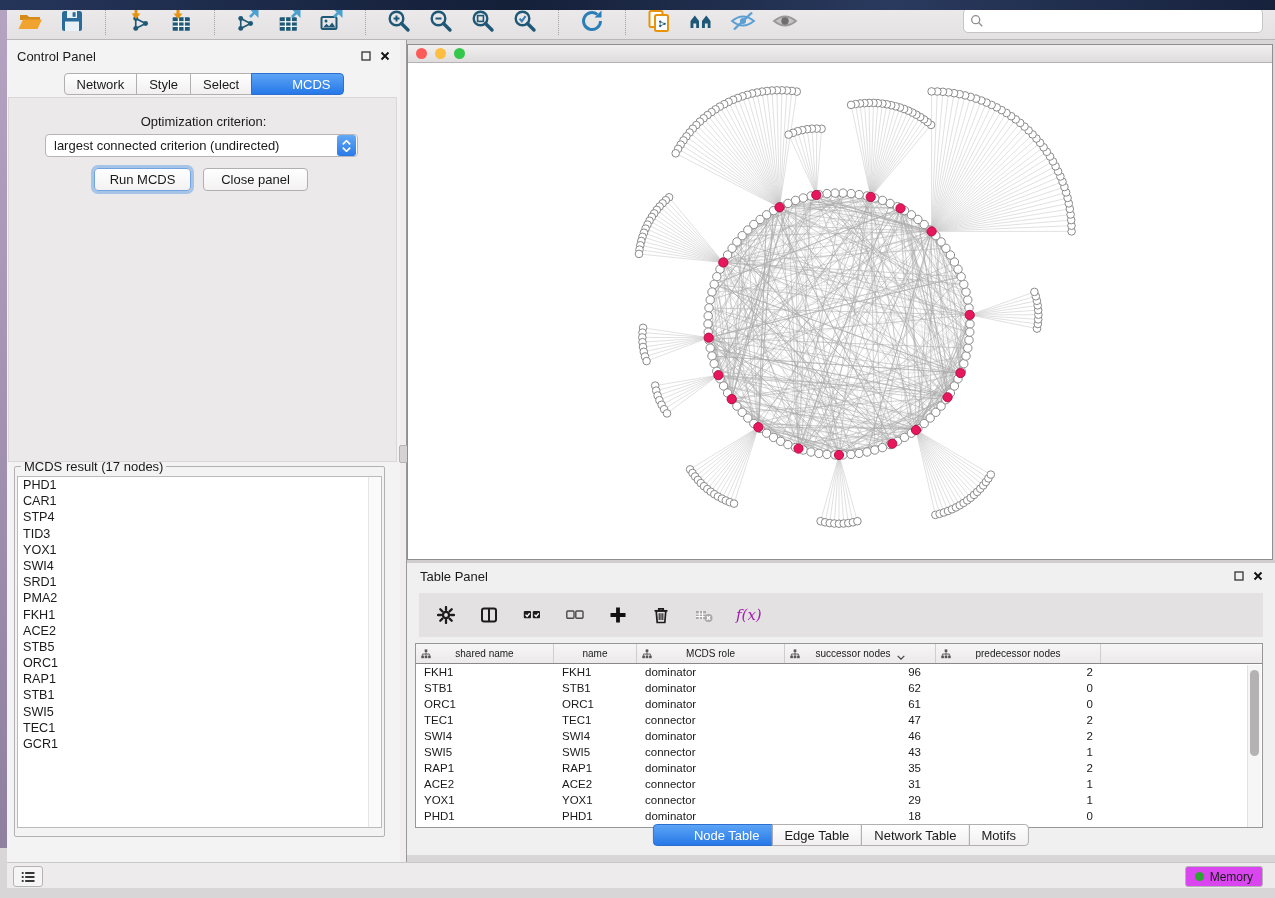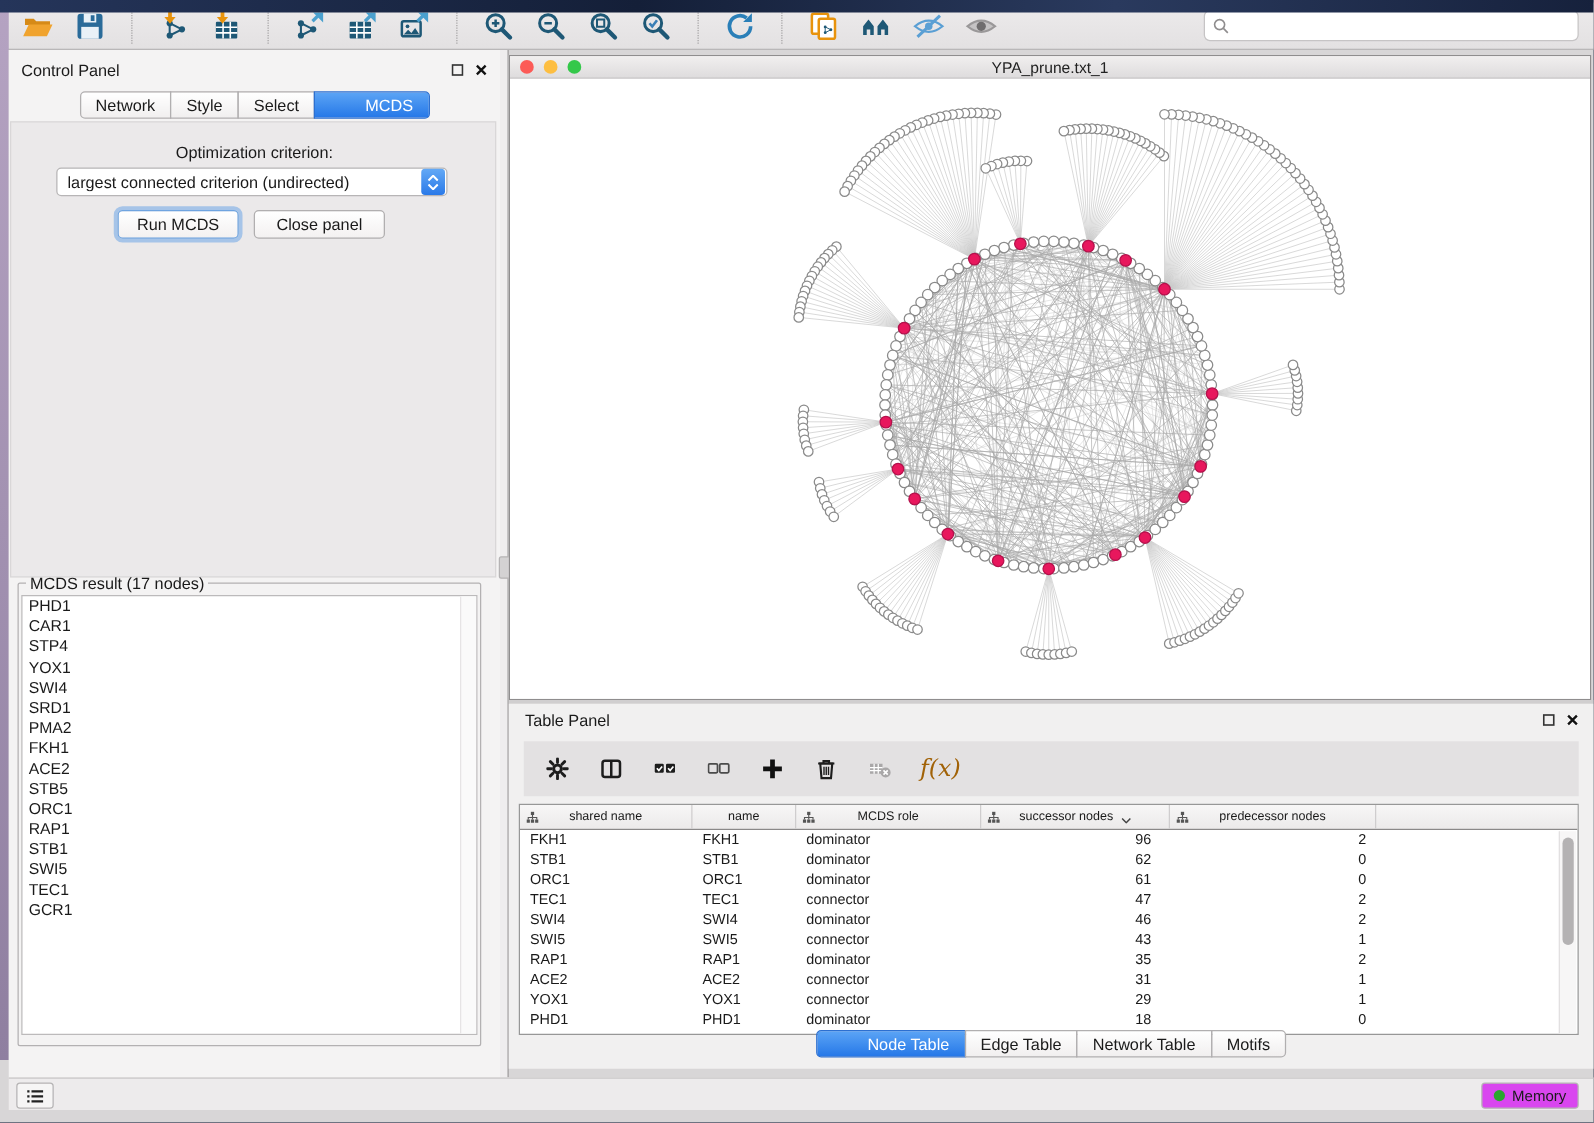--- a/index.html
+++ b/index.html
@@ -87,21 +87,21 @@
   .nw-canvas{left:0;top:18px;width:864px;height:496px;background:#fff;}
 
   
   .tp{left:407px;top:563px;width:868px;height:292px;background:#f1f0f0;}
   .tp-title{left:13px;top:6px;font-size:13px;}
   .tp-winbtns{right:12px;top:7px;}
   .tp-toolbar{left:12px;top:30px;width:844px;height:44px;background:#e3e1e2;
               display:flex;align-items:center;gap:21px;padding-left:16px;box-sizing:border-box;}
   .tp-toolbar .ti{width:22px;height:22px;display:flex;align-items:center;justify-content:center;}
   .tp-toolbar .ti svg{width:18px;height:18px;}
-  .fx{font-family:"DejaVu Serif",serif;font-style:italic;color:#a16207;font-size:19px;}
+  .fx{font-family:"DejaVu Serif",serif;font-style:italic;color:#a21caf;font-size:15px;}
   .ntable{left:8px;top:80px;width:848px;height:185px;background:#fff;border:1px solid #979797;
           box-sizing:border-box;overflow:hidden;}
   .thead{display:flex;height:20px;background:linear-gradient(#f7f6f6,#eceaea);
          border-bottom:1px solid #8a8888;box-sizing:border-box;}
   .th{position:relative;display:flex;align-items:center;justify-content:center;
       font-size:10px;border-right:1px solid #cfcdce;box-sizing:border-box;flex:0 0 auto;}
   .th .colicon{position:absolute;left:5px;top:5px;width:10px;height:10px;}
   .th .sort{margin-left:6px;width:8px;height:5px;}
   .tr{display:flex;height:16px;line-height:16px;font-size:11.5px;}
   .td{box-sizing:border-box;flex:0 0 auto;white-space:nowrap;overflow:hidden;}
@@ -334,20 +334,21 @@
     </div>
     <div class="abs btn focus run-btn">Run MCDS</div>
     <div class="abs btn close-btn">Close panel</div>
     <fieldset class="abs mcds-fieldset">
       <legend>MCDS result (17 nodes)</legend>
       <div class="mcds-list" id="mcds-list">
         <div class="mcds-scroll"></div>
       <div class="li">PHD1</div>
           <div class="li">CAR1</div>
           <div class="li">STP4</div>
+          <div class="li">TID3</div>
           <div class="li">YOX1</div>
           <div class="li">SWI4</div>
           <div class="li">SRD1</div>
           <div class="li">PMA2</div>
           <div class="li">FKH1</div>
           <div class="li">ACE2</div>
           <div class="li">STB5</div>
           <div class="li">ORC1</div>
           <div class="li">RAP1</div>
           <div class="li">STB1</div>
@@ -358,21 +359,20 @@
     </fieldset>
   </div>
 
   <div class="abs vsplit">
     <div class="abs vsplit-handle"></div>
   </div>
   <div class="abs hsplit"></div>
 
   <div class="abs nw">
     <div class="abs nw-titlebar">
-      <span class="nw-title">YPA_prune.txt_1</span>
       <span class="lights" id="traffic-lights">
           <span class="light" style="background: rgb(252, 91, 87);"></span>
           <span class="light" style="background: rgb(253, 190, 65);"></span>
           <span class="light" style="background: rgb(52, 200, 74);"></span>
         </span>
     </div>
     <div class="abs nw-canvas">
       <svg id="graph-svg" viewBox="0 0 864 496" width="864" height="496">
           <line x1="435.0" y1="130.1" x2="546.4" y2="199.0" stroke="#c7c7c7" stroke-width="0.6" stroke-opacity="0.6"></line>
           <line x1="312.0" y1="315.8" x2="459.0" y2="133.0" stroke="#c7c7c7" stroke-width="0.6" stroke-opacity="0.6"></line>

